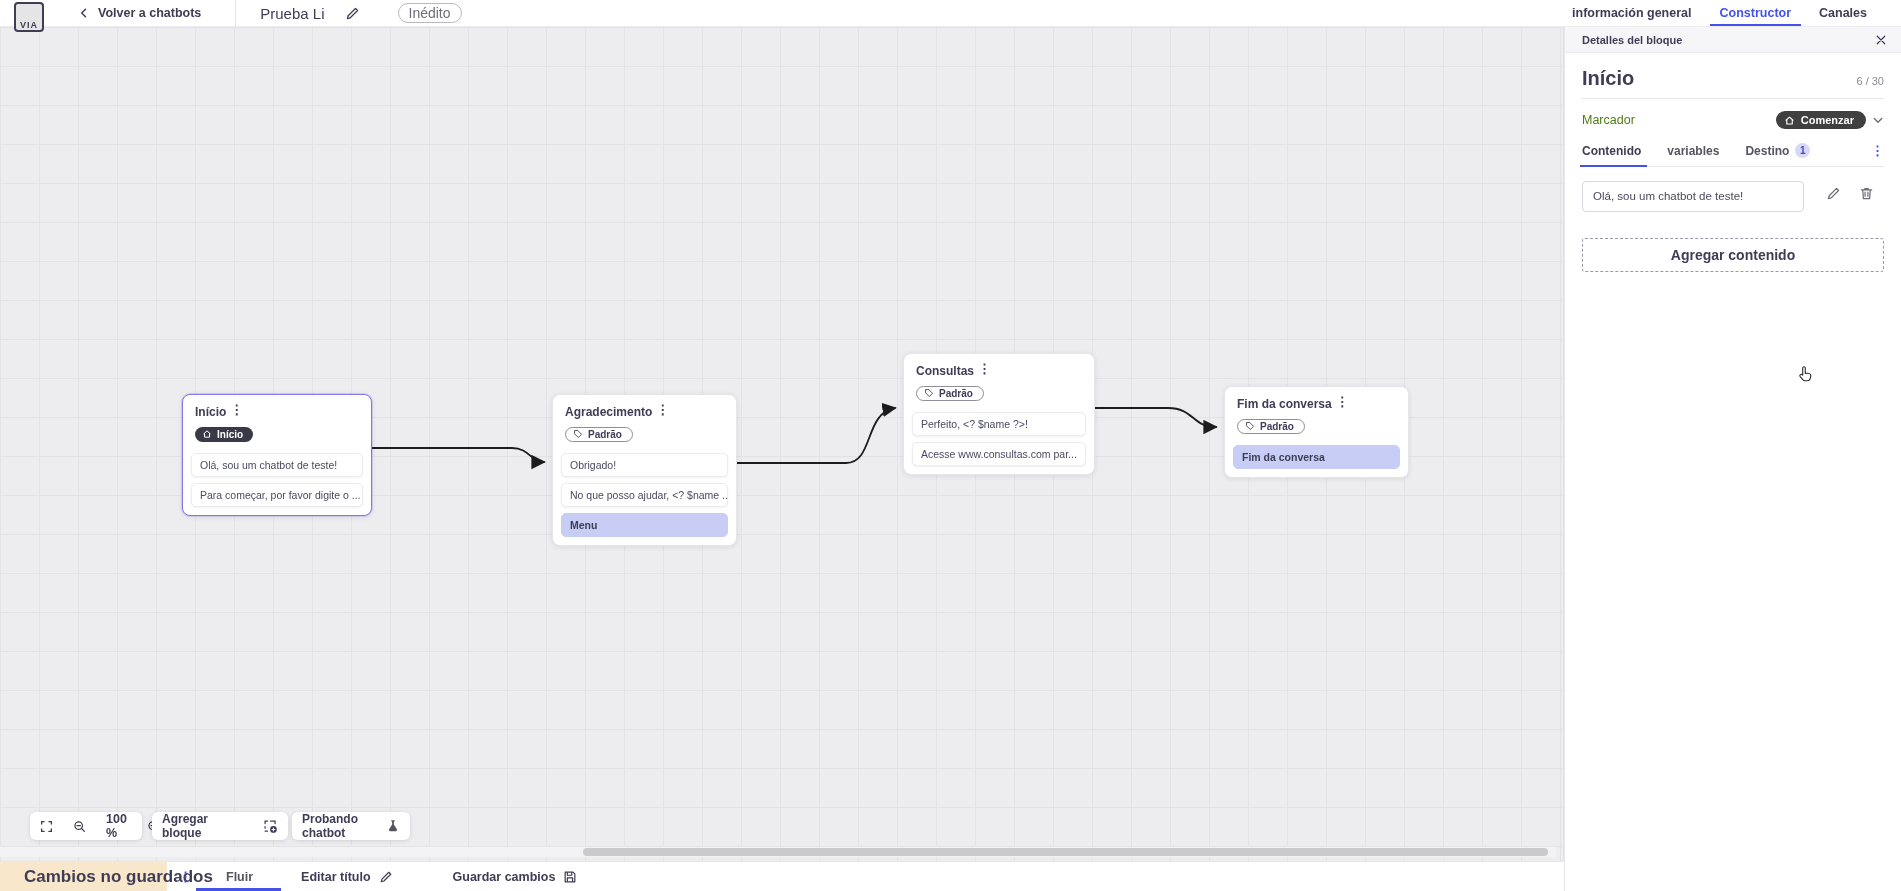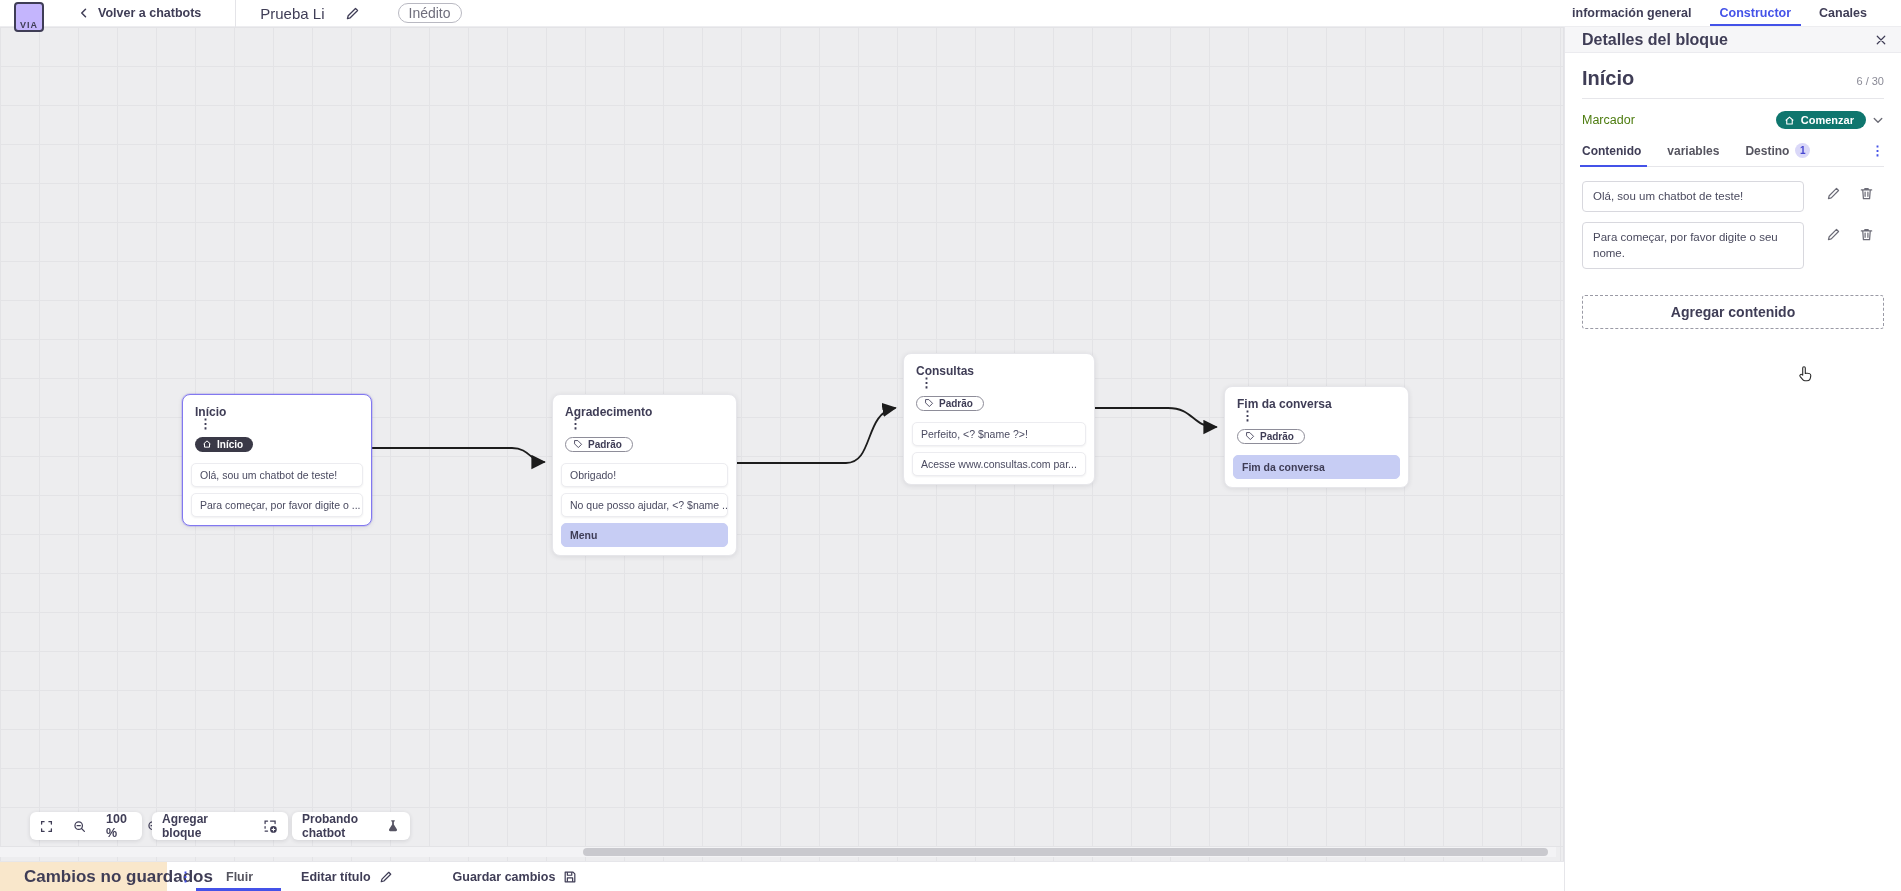--- a/index.html
+++ b/index.html
@@ -2,70 +2,70 @@
 <html><head>
 <meta charset="utf-8">
 <style>
   * { margin:0; padding:0; box-sizing:border-box; }
   html,body { width:1901px; height:891px; overflow:hidden; font-family:"Liberation Sans", sans-serif; background:#fff; }
   .app { position:relative; width:1901px; height:891px; }
 
   
   .topbar { position:absolute; left:0; top:0; width:1901px; height:27px; background:#fff; border-bottom:1px solid #ededf0; display:flex; align-items:center; z-index:30; }
   .topbar .left { display:flex; align-items:center; gap:10px; padding-left:14px; }
-  .logo-box { width:30px; height:30px; margin-top:8px; border:2px solid #3f3d56; border-radius:4px; display:flex; align-items:flex-end; justify-content:center; background:#c4b5fd; }
+  .logo-box { width:30px; height:30px; margin-top:8px; border:2px solid #3f3d56; border-radius:4px; display:flex; align-items:flex-end; justify-content:center; background:#e5e5e5; }
   .logo-box span { font-size:9px; font-weight:700; color:#3f3d56; letter-spacing:1px; }
   .back-link { display:flex; align-items:center; gap:8px; margin-left:24px; cursor:pointer; }
   .back-link .lbl { font-size:12.5px; font-weight:700; color:#3f3d56; }
   .tb-divider { width:1px; height:27px; background:#e4e4e8; margin-left:24px; }
   .doc-title { font-size:15px; color:#3f3d56; margin-left:14px; }
   .badge-pill { margin-left:28px; border:1px solid #b9b9c2; border-radius:10px; padding:1px 10px; font-size:14px; color:#6f6e7c; }
   .topbar .right { margin-left:auto; display:flex; align-items:center; gap:28px; padding-right:34px; height:100%; }
   .top-tab { font-size:12.5px; font-weight:700; color:#3f3d56; height:100%; display:flex; align-items:center; position:relative; cursor:pointer; }
   .top-tab.active { color:#4452e8; }
   .top-tab.active::after { content:""; position:absolute; left:-10px; right:-10px; bottom:0; height:2px; background:#4452e8; }
 
   
   .canvas { position:absolute; left:0; top:27px; width:1564px; height:834px; overflow:hidden;
     background-color:#ededef;
     background-image:linear-gradient(#e3e3e6 1px, transparent 1px), linear-gradient(90deg,#e3e3e6 1px, transparent 1px);
     background-size:39px 39px; border-right:1px solid #e2e2e6; }
   .edges { position:absolute; left:0; top:0; width:1564px; height:834px; pointer-events:none; }
 
   .node { position:absolute; background:#fff; border:1px solid #e6e6ea; border-radius:8px; box-shadow:0 1px 5px rgba(40,40,60,.10); padding:8px 8px 8px 8px; }
   .node.selected { border:1.5px solid #8278f0; box-shadow:0 0 0 1px rgba(130,120,240,.25), 0 1px 5px rgba(40,40,60,.10); }
-  .node-head { display:flex; align-items:flex-start; justify-content:flex-start; padding:2px 2px 0 4px;flex-direction:column; }
+  .node-head { display:flex; align-items:flex-start; justify-content:flex-start; padding:2px 2px 0 4px; }
   .node-title { font-size:12px; font-weight:700; color:#3f3d56; }
   .kebab { color:#3f3d56; font-size:13px; font-weight:700; line-height:10px; letter-spacing:0; cursor:pointer; padding:0 4px; }
   .node-pill-row { padding:6px 2px 4px 4px; }
   .pill-dark { display:inline-flex; align-items:center; gap:5px; background:#3a3947; color:#fff; border-radius:10px; padding:2px 10px 2px 7px; font-size:10px; font-weight:700; }
   .pill-outline { display:inline-flex; align-items:center; gap:5px; background:#fff; color:#3f3d56; border:1px solid #8e8d99; border-radius:10px; padding:1px 10px 1px 7px; font-size:10px; font-weight:700; }
   .node-item { background:#fff; border:1px solid #ececf0; box-shadow:0 1px 2px rgba(40,40,60,.07); border-radius:5px; margin-top:6px; padding:5px 8px; font-size:10.5px; color:#4a4a60; white-space:nowrap; overflow:hidden; }
   .node-item.hl { background:#c7cdf4; border-color:#c7cdf4; box-shadow:none; font-weight:700; color:#3f3d56; }
 
   
   .float-card { position:absolute; top:785px; height:28px; background:#fff; border-radius:6px; box-shadow:0 1px 4px rgba(40,40,60,.14); display:flex; align-items:center; gap:20px; padding:0 10px; cursor:pointer; }
   .zoom-label { font-size:12.5px; font-weight:700; color:#3f3d56; }
   .card-label { font-size:12px; font-weight:700; color:#3f3d56; }
 
   .hscroll { position:absolute; left:0; top:820px; width:1556px; height:10px; background:#f3f3f5; }
   .hscroll .thumb { position:absolute; left:583px; top:1px; width:965px; height:8px; background:#c9c9ce; border-radius:4px; }
 
   
   .panel { position:absolute; left:1564px; top:27px; width:337px; height:864px; background:#fff; border-left:1px solid #e6e6ea; z-index:20; }
   .panel-strip { height:26px; background:#f6f6f8; border-bottom:1px solid #ebebef; display:flex; align-items:center; justify-content:space-between; padding:0 14px 0 17px; }
-  .panel-strip .lbl { font-size:16px; font-weight:700; color:#3f3d56; }
+  .panel-strip .lbl { font-size:11px; font-weight:700; color:#3f3d56; }
   .panel-body { padding:14px 17px 0 17px; }
   .panel-title-row { display:flex; align-items:flex-end; justify-content:space-between; padding-bottom:8px; border-bottom:1px solid #e6e6ea; }
   .panel-title { font-size:20px; font-weight:700; color:#3f3d56; }
   .char-counter { font-size:11px; color:#8a8a96; padding-bottom:3px; }
   .marker-row { display:flex; align-items:center; justify-content:space-between; margin-top:12px; }
   .marker-label { font-size:12.5px; color:#4d7c0f; }
   .marker-right { display:flex; align-items:center; gap:6px; }
-  .pill-comenzar { display:inline-flex; align-items:center; gap:6px; background:#0f766e; color:#fff; border-radius:11px; padding:3px 12px 3px 8px; font-size:11px; font-weight:700; cursor:pointer; }
+  .pill-comenzar { display:inline-flex; align-items:center; gap:6px; background:#404040; color:#fff; border-radius:11px; padding:3px 12px 3px 8px; font-size:11px; font-weight:700; cursor:pointer; }
   .panel-tabs { display:flex; align-items:center; margin-top:14px; border-bottom:1px solid #e6e6ea; position:relative; }
   .p-tab { font-size:12px; font-weight:700; color:#55545f; padding:0 0 8px 0; margin-right:26px; display:flex; align-items:center; gap:6px; position:relative; cursor:pointer; }
   .p-tab.active { color:#3f3d56; }
   .p-tab.active::after { content:""; position:absolute; left:-2px; right:-6px; bottom:-1px; height:2px; background:#4452e8; }
   .tab-badge { width:15px; height:15px; border-radius:50%; background:#dad8f8; color:#4646d0; font-size:10px; font-weight:700; display:flex; align-items:center; justify-content:center; }
   .panel-tabs .kebab-blue { margin-left:auto; color:#4452e8; font-size:13px; font-weight:700; padding-bottom:8px; cursor:pointer; }
   .content-row { display:flex; align-items:flex-start; gap:0; margin-top:14px; }
   .content-box { width:222px; border:1px solid #d8d8de; border-radius:4px; padding:6px 10px; font-size:11.5px; color:#4a4a5e; line-height:1.45; background:#fff; }
   .row-icons { display:flex; align-items:center; gap:18px; margin-left:22px; margin-top:5px; }
   .icon-btn { color:#6b6b76; cursor:pointer; display:inline-flex; }
@@ -304,35 +304,20 @@
               </svg>
           </span>
           <span class="icon-btn">
             <svg class="ic" width="15" height="15" viewBox="0 0 16 16" fill="none" stroke="#6b6b76" stroke-width="1.3" stroke-linecap="round" stroke-linejoin="round">
                 <path d="M2.5 4.2h11M6.2 4.2V2.8h3.6v1.4M4 4.2l.7 9.3h6.6l.7-9.3M6.5 6.5v4.5M9.5 6.5v4.5"></path>
               </svg>
           </span>
         </div>
       </div>
 
-      <div class="content-row" style="margin-top:10px;">
-        <div class="content-box">Para começar, por favor digite o seu nome.</div>
-        <div class="row-icons">
-          <span class="icon-btn">
-            <svg class="ic" width="15" height="15" viewBox="0 0 16 16" fill="none" stroke="#6b6b76" stroke-width="1.3" stroke-linecap="round" stroke-linejoin="round">
-                <path d="M11.2 2.6l2.2 2.2L5.6 12.6l-3 .8.8-3z"></path>
-              </svg>
-          </span>
-          <span class="icon-btn">
-            <svg class="ic" width="15" height="15" viewBox="0 0 16 16" fill="none" stroke="#6b6b76" stroke-width="1.3" stroke-linecap="round" stroke-linejoin="round">
-                <path d="M2.5 4.2h11M6.2 4.2V2.8h3.6v1.4M4 4.2l.7 9.3h6.6l.7-9.3M6.5 6.5v4.5M9.5 6.5v4.5"></path>
-              </svg>
-          </span>
-        </div>
-      </div>
 
       <div class="add-content">
         <span>Agregar contenido</span>
       </div>
 
       <span class="cursor-hand">
         <svg class="ic" width="18" height="18" viewBox="0 0 18 18">
             <path d="M7 1.8c.7 0 1.3.6 1.3 1.3v5.4l1.2-.2c2.2-.4 4.4.5 4.3 2.3-.1 1.2-.4 3-1.1 4-.6.9-1.6 1.1-2.8 1.1H8c-.8 0-1.5-.3-2-.9L3.2 11.6c-.5-.6-.4-1.5.2-2 .5-.4 1.3-.3 1.8.1l.5.5V3.1c0-.7.6-1.3 1.3-1.3z" fill="#fff" stroke="#2b2b2b" stroke-width="1.1" stroke-linejoin="round"></path>
           </svg>
       </span>

